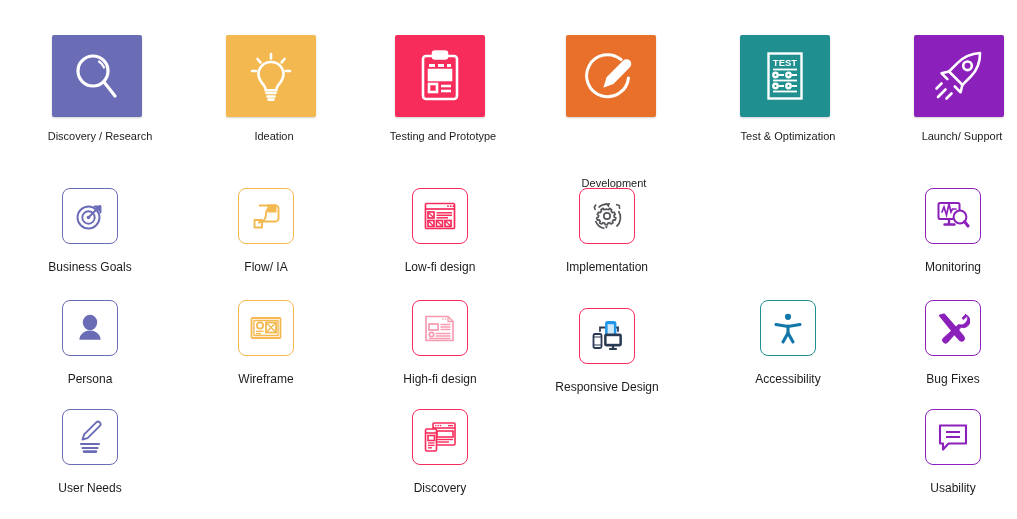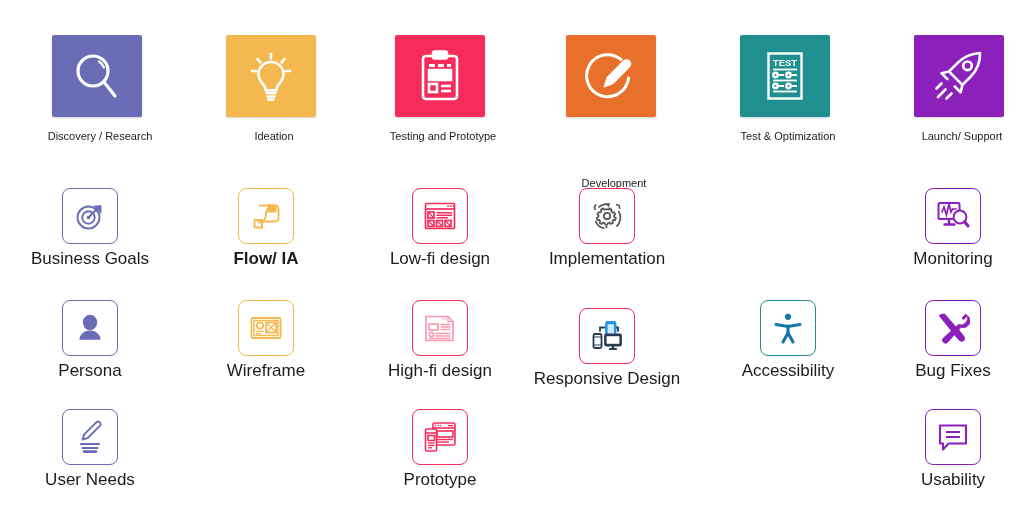--- a/index.html
+++ b/index.html
@@ -69,22 +69,22 @@
     background: #ffffff;
     display: flex;
     align-items: center;
     justify-content: center;
     box-sizing: border-box;
   }
   .sub-tile svg {
     display: block;
   }
   .sub-label {
-    margin-top: 8px;
-    font-size: 17px;
+    margin-top: 16px;
+    font-size: 12px;
     line-height: 14px;
     color: #1c1c1c;
     text-align: center;
     white-space: nowrap;
   }
 </style>
 </head>
 <body>
 
 <div class="board">
@@ -149,21 +149,21 @@
       <line x1="9" y1="23" x2="13.2" y2="23"></line>
       <line x1="47" y1="23" x2="42.8" y2="23"></line>
       <line x1="23.5" y1="45" x2="32.5" y2="45"></line>
       <line x1="24.5" y1="48.5" x2="31.5" y2="48.5"></line>
       <line x1="25.5" y1="51.6" x2="30.5" y2="51.6"></line>
     </svg>
         </span>
       </div>
       <div class="phase-label">Ideation</div>
     </div>
-    <div class="cell sub" style="left: 266px; top: 188px; font-weight: bold;">
+    <div class="cell sub" style="left: 266px; top: 188px;">
       <div class="sub-tile" style="border-color: rgb(243, 184, 79); color: rgb(243, 184, 79);">
         <span>
           <svg width="34" height="34" viewBox="0 0 34 34" fill="none" stroke="currentColor" stroke-width="1.9" stroke-linejoin="round">
       <path d="M10 6.5h16.5a3 3 0 0 1 3 3v10a3 3 0 0 1-3 3H13"></path>
       <rect x="18.5" y="5.5" width="9" height="8" fill="currentColor" stroke="none"></rect>
       <path d="M9 23.5c5.5 0 8-4 8-8.5s2-6 5-6"></path>
       <rect x="5.5" y="21" width="7.5" height="7.5"></rect>
     </svg>
         </span>
       </div>
@@ -264,21 +264,21 @@
       <line x1="14" y1="22" x2="26" y2="22" stroke-width="1.4"></line>
       <rect x="2.5" y="9" width="11" height="22" rx="1.2" fill="#fff"></rect>
       <line x1="2.5" y1="13" x2="13.5" y2="13"></line>
       <rect x="5" y="15.5" width="6.5" height="5"></rect>
       <line x1="5" y1="23" x2="11.5" y2="23" stroke-width="1.3"></line>
       <line x1="5" y1="25.4" x2="11.5" y2="25.4" stroke-width="1.3"></line>
       <line x1="5" y1="27.8" x2="9" y2="27.8" stroke-width="1.3"></line>
     </svg>
         </span>
       </div>
-      <div class="sub-label">Prototype</div>
+      <div class="sub-label">Discovery</div>
     </div>
     <div class="cell phase" style="left: 611px; top: 35px; gap: 47px;">
       <div class="phase-tile" style="background: rgb(232, 112, 42);">
         <span>
           <svg width="56" height="56" viewBox="0 0 56 56" fill="none" stroke="#fff" stroke-width="3" stroke-linecap="round">
       <path d="M38 11.5A21 21 0 1 0 45.5 30"></path>
       <path d="M22 38l2.5-8.2L41 13.4a3.6 3.6 0 0 1 5.1 5.1L29.8 35l-7.8 3z" fill="#fff" stroke-width="0"></path>
       <path d="M22 38l2.5-8.2L41 13.4a3.6 3.6 0 0 1 5.1 5.1L29.8 35z" stroke-width="2.2"></path>
     </svg>
         </span>

